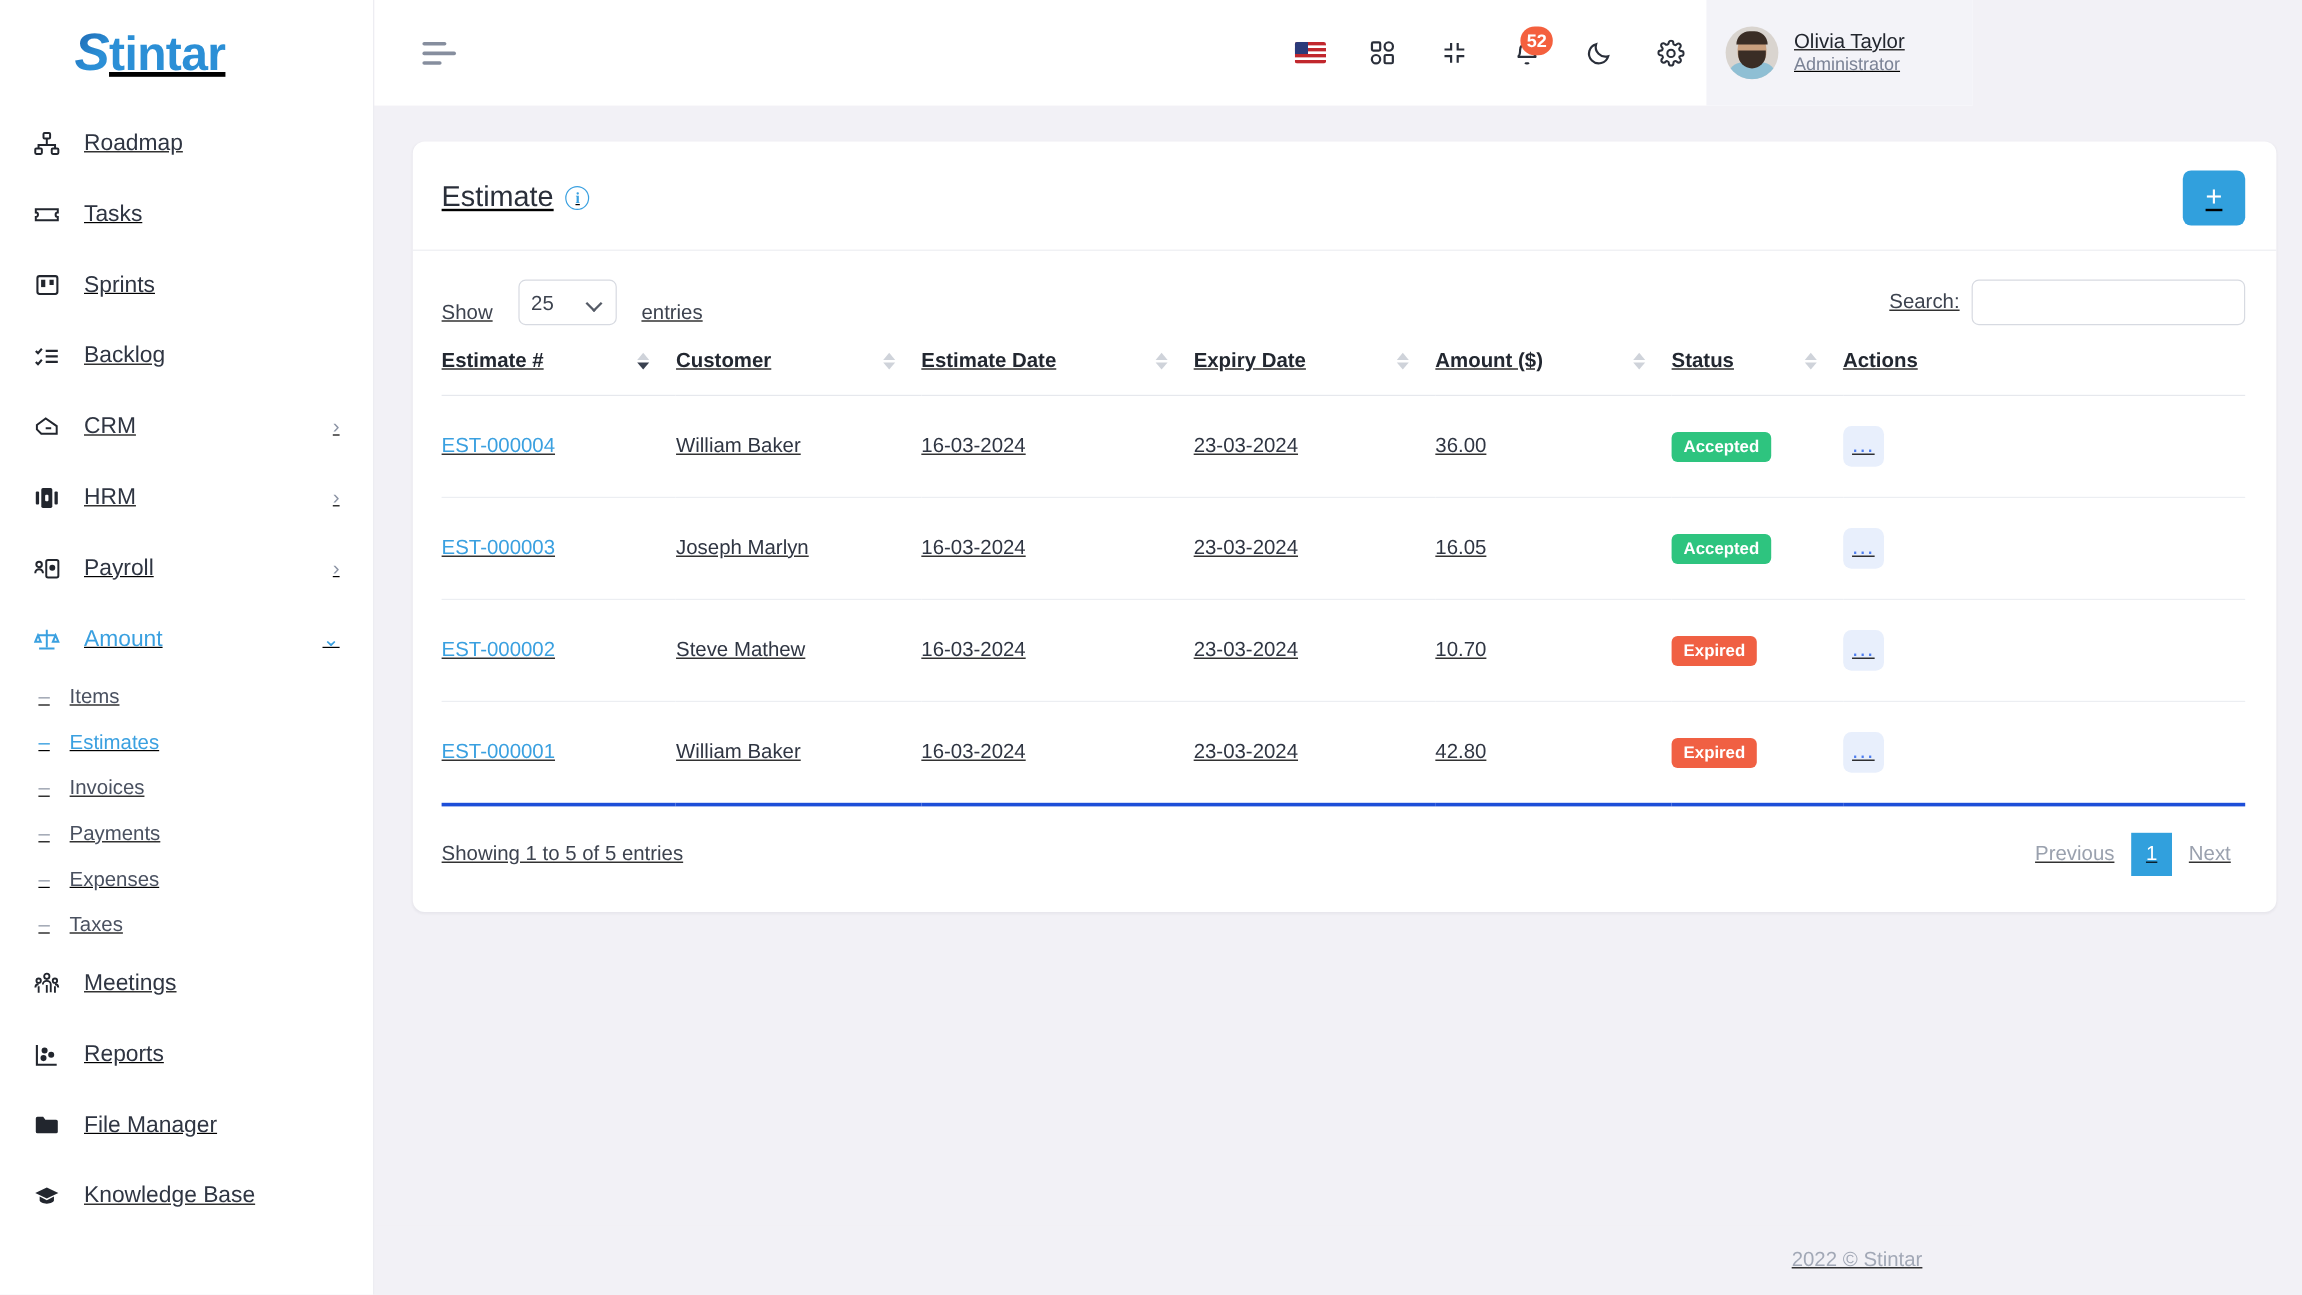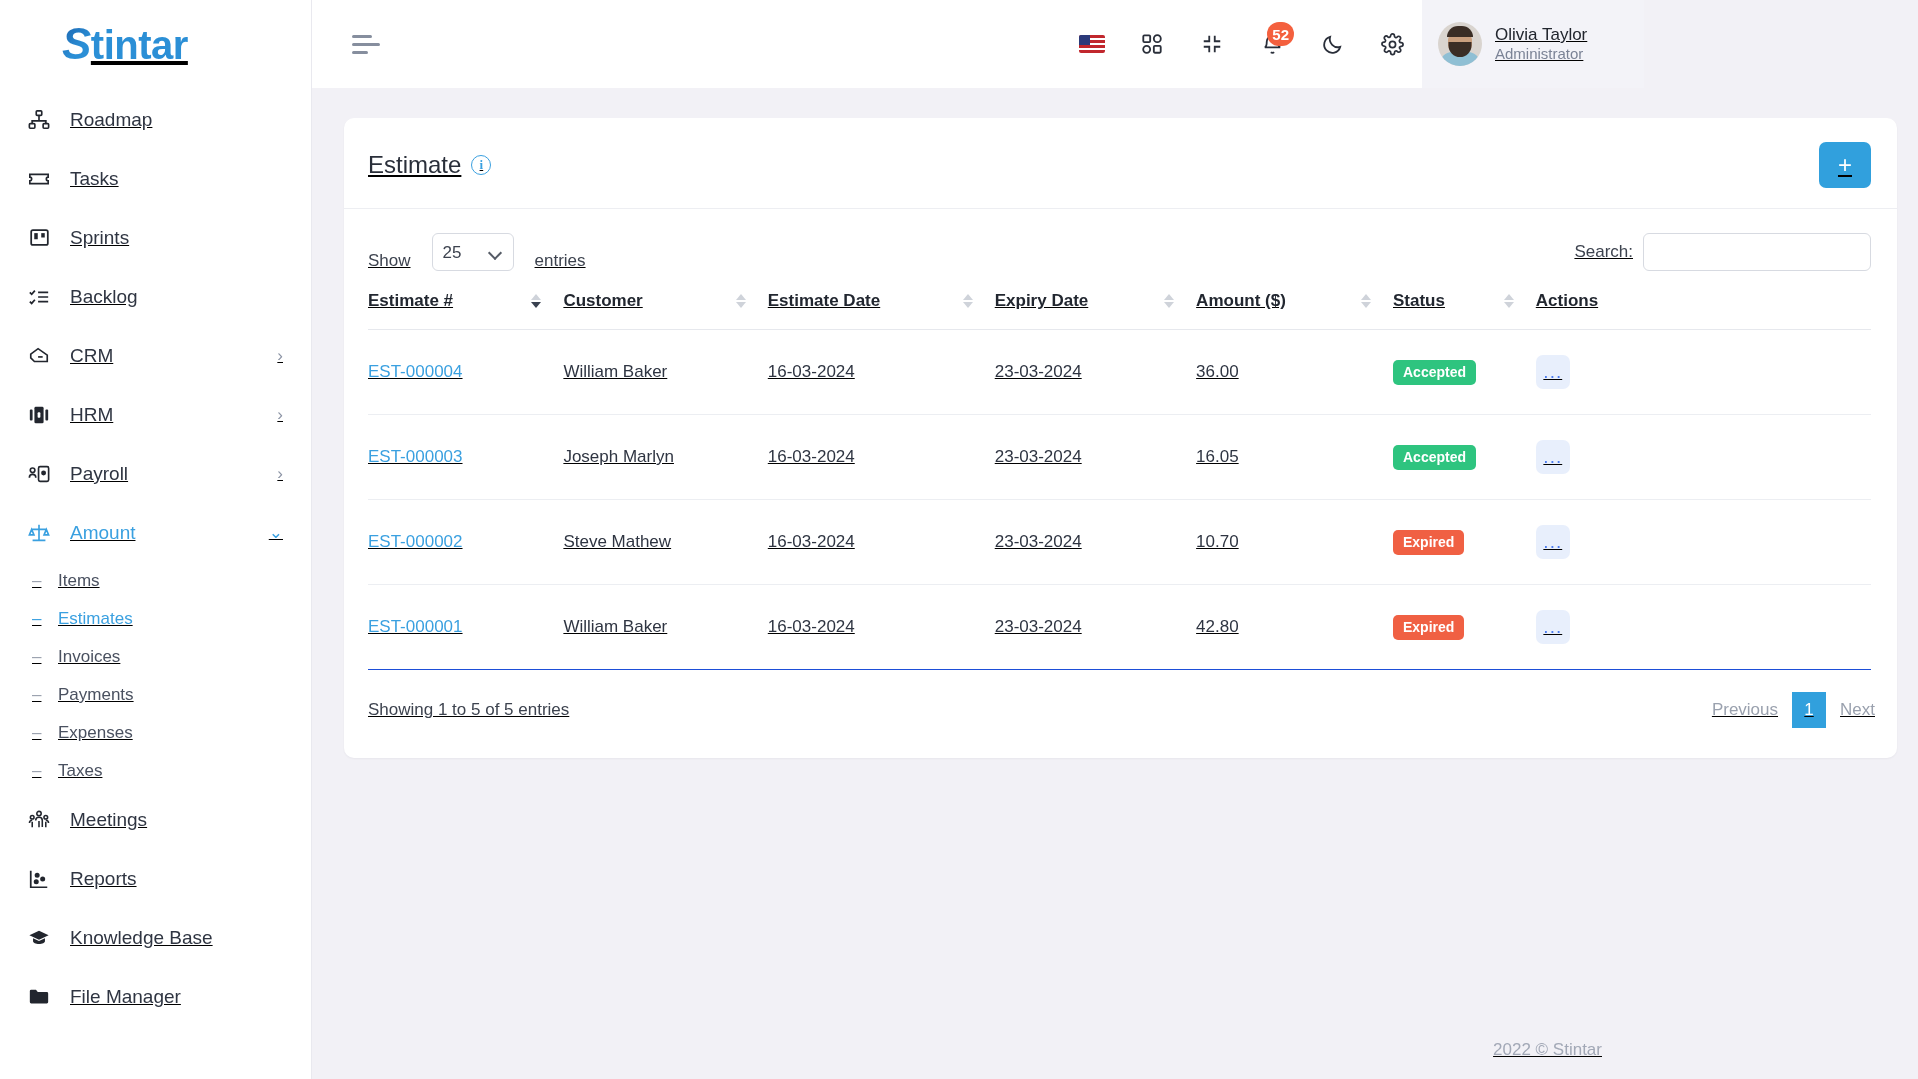--- a/index.html
+++ b/index.html
@@ -187,38 +187,38 @@
     border-right: 5px solid transparent;
   }
   .sorter i.up { border-bottom: 6px solid #cfd3da; }
   .sorter i.dn { border-top: 6px solid #cfd3da; }
   .sorter.desc i.dn { border-top-color: #3a4150; }
 
   table.data tbody td {
     font-size: 17px; color: #2f3542; padding: 25px 0 25px 0;
     border-bottom: 1px solid #eceef2; vertical-align: middle;
   }
-  table.data tbody tr:last-child td { border-bottom: 1px solid #1d4ed8; }
+  table.data tbody tr:last-child td { border-bottom: 3px solid #1d4ed8; }
   .link { color: #3aa0e0; text-decoration: none; cursor: pointer; }
   .badge-status {
     display: inline-block; padding: 4px 10px 5px; border-radius: 5px;
     color: #fff; font-size: 14px; font-weight: bold;
   }
   .badge-status.accepted { background: #2ec47f; }
   .badge-status.expired { background: #f06043; }
   .act-btn {
     width: 34px; height: 34px; border-radius: 7px; background: #e8effc;
     color: #4d7df0; display: flex; align-items: center; justify-content: center;
     font-size: 19px; letter-spacing: 1px; cursor: pointer; border: none;
     line-height: 0.4;
   }
 
   .table-foot {
     display: flex; align-items: center; justify-content: space-between;
-    padding: 22px 8px 30px 24px;
+    padding: 22px 24px 30px 24px;
   }
   .showing { font-size: 17px; color: #3d434f; }
   .pager { display: flex; align-items: center; }
   .pager .pg {
     padding: 0 14px; height: 36px; display: flex; align-items: center;
     font-size: 17px; color: #9aa1ae; cursor: pointer;
   }
   .pager .pg.num {
     background: #31a0dd; color: #fff; min-width: 34px; justify-content: center;
     padding: 0 12px;
@@ -380,34 +380,34 @@
             <circle cx="16" cy="12" r="1.8" fill="currentColor"></circle>
             <circle cx="9" cy="15" r="1.8" fill="currentColor"></circle>
           </svg>
         </span>
         <span class="lbl">Reports</span>
       </div>
 
       <div class="nav-item">
         <span class="ico">
           <svg width="22" height="22" viewBox="0 0 24 24" fill="currentColor">
+            <path d="M2 5.5A1.5 1.5 0 013.5 4h5.2l2 2.6h9.8A1.5 1.5 0 0122 8.1v9.4a1.5 1.5 0 01-1.5 1.5h-17A1.5 1.5 0 012 17.5z"></path>
+          </svg>
+        </span>
+        <span class="lbl">File Manager</span>
+      </div>
+
+      <div class="nav-item">
+        <span class="ico">
+          <svg width="22" height="22" viewBox="0 0 24 24" fill="currentColor">
             <path d="M12 4L1.5 9 12 14l10.5-5L12 4z"></path>
             <path d="M5.5 12.2v3.4c0 1.7 2.9 3 6.5 3s6.5-1.3 6.5-3v-3.4L12 15.4l-6.5-3.2z"></path>
           </svg>
         </span>
         <span class="lbl">Knowledge Base</span>
-      </div>
-
-      <div class="nav-item">
-        <span class="ico">
-          <svg width="22" height="22" viewBox="0 0 24 24" fill="currentColor">
-            <path d="M2 5.5A1.5 1.5 0 013.5 4h5.2l2 2.6h9.8A1.5 1.5 0 0122 8.1v9.4a1.5 1.5 0 01-1.5 1.5h-17A1.5 1.5 0 012 17.5z"></path>
-          </svg>
-        </span>
-        <span class="lbl">File Manager</span>
       </div>
 
     </nav>
   </aside>
 
   <div class="main">
 
     <header class="topbar">
       <div class="hamburger">
         <span></span>

